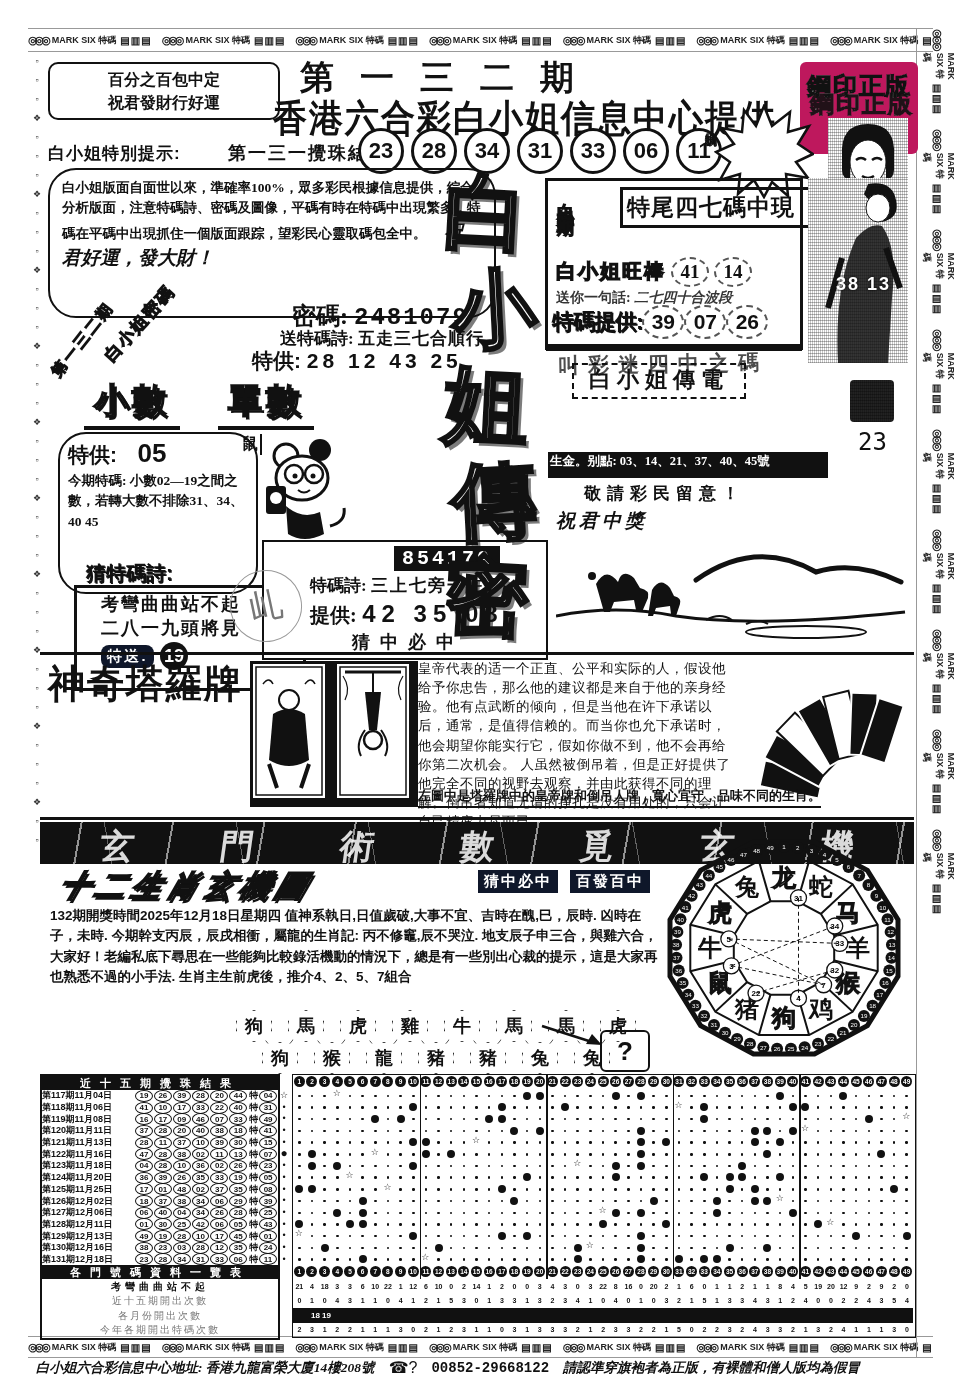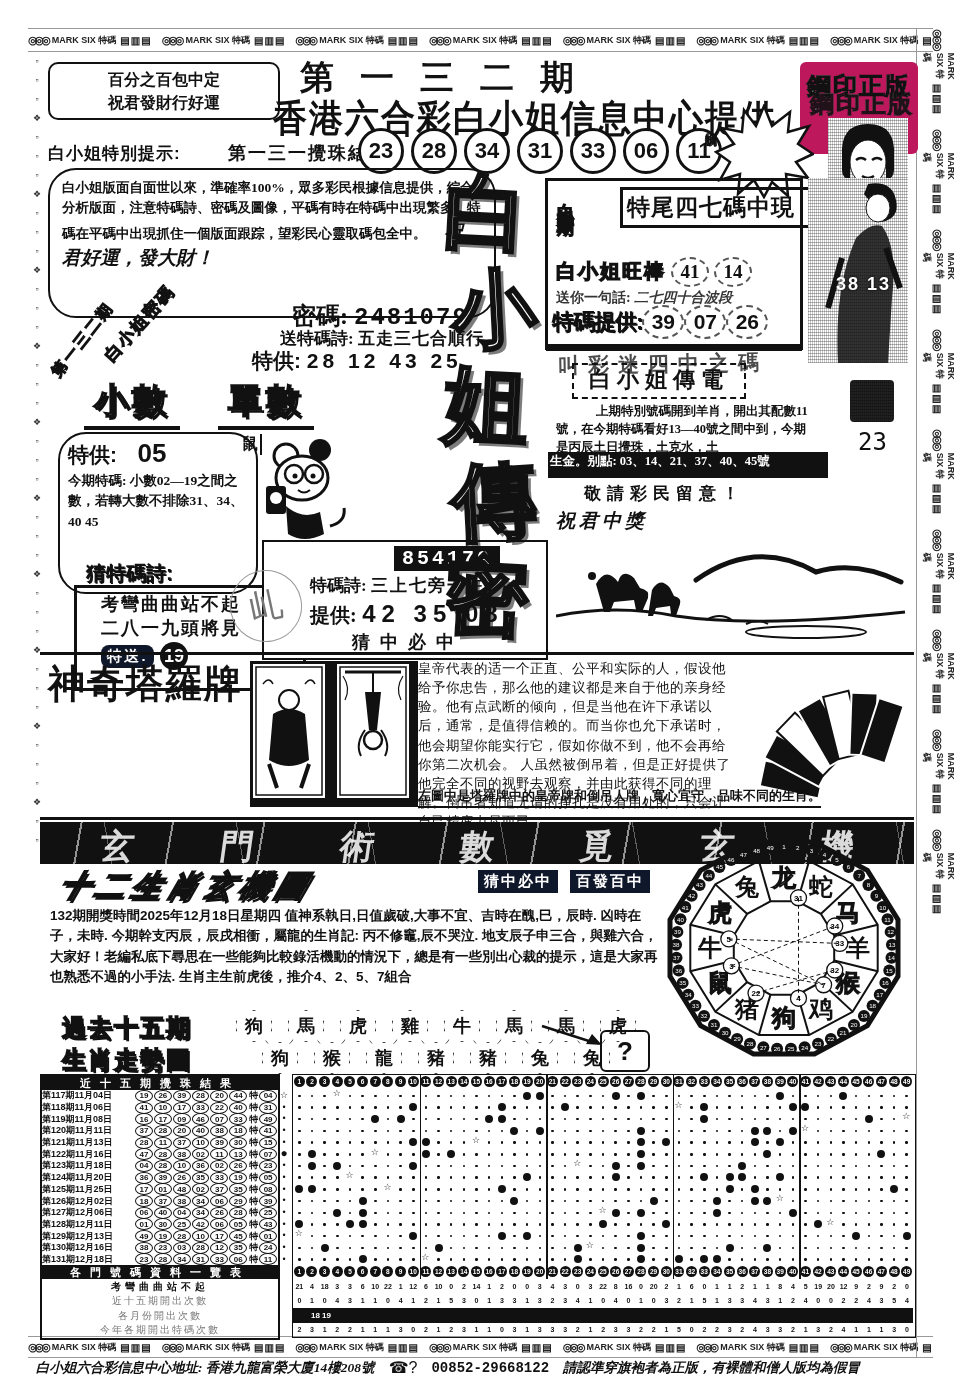--- a/index.html
+++ b/index.html
@@ -353,21 +353,20 @@
       <ellipse cx="70" cy="30" rx="12" ry="14" fill="#fff" stroke="#111"></ellipse>
       <path d="M30 185 Q26 110 48 60 Q62 44 74 48 Q90 70 84 120 L80 185 Z" fill="#111" opacity=".85"></path>
       <path d="M34 80 L20 130 M78 70 L92 110" stroke="#111" stroke-width="6"></path>
     </svg>
     <div class="abs b" style="left:28px;top:96px;color:#fff;font-size:18px;letter-spacing:2px;text-shadow:0 0 3px #000;">38 13</div>
   </div>
 
   <div class="abs dashbox" style="left:572px;top:363px;width:170px;height:32px;display:flex;align-items:flex-start;justify-content:center;">
     <span class="serif b" style="font-size:22px;letter-spacing:6px;">白小姐傳電</span>
   </div>
-  <div class="abs serif b para" style="left:556px;top:402px;width:260px;font-size:12.5px;line-height:1.45;text-indent:40px;">上期特別號碼開到羊肖，開出其配數11號，在今期特碼看好13—40號之間中到，今期是丙辰土日攪珠，土克水，土</div>
   <div class="abs inv serif b" style="left:548px;top:452px;width:276px;font-size:12.5px;padding:1px 2px;">生金。别點: 03、14、21、37、40、45號</div>
   <div class="abs inv" style="left:548px;top:470px;width:280px;height:8px;"></div>
   <div class="abs serif b" style="left:584px;top:482px;font-size:17px;letter-spacing:6px;">敬請彩民留意！</div>
   <div class="abs serif b" style="left:556px;top:508px;font-size:19px;font-style:italic;letter-spacing:4px;">祝君中獎</div>
 
   <div class="abs noise" style="left:850px;top:380px;width:44px;height:42px;background-color:#222;border-radius:4px;"></div>
   <div class="abs" style="left:858px;top:428px;font-size:24px;font-family:'DejaVu Sans Mono',monospace;">23</div>
 
   <svg class="abs" style="left:556px;top:520px;" width="350" height="130" viewBox="0 0 350 130">
     <path d="M140 60 Q200 18 260 52 Q300 40 345 62" fill="none" stroke="#111" stroke-width="5" stroke-linecap="round"></path>
@@ -657,24 +656,20 @@
       <circle cx="182.75323607405238" cy="98.02385038948363" r="8" fill="#fff" stroke="#111" stroke-width="1.3"></circle>
       <text x="182.75323607405238" y="101.02385038948363" text-anchor="middle" font-size="8" font-weight="bold">34</text>
       <line x1="146.49386652574117" y1="69.77185703296846" x2="146.49386652574117" y2="170.22814296703154" stroke="#111" stroke-width="1" stroke-dasharray="4 3"></line>
       <line x1="76.85076583131635" y1="110.97029476131962" x2="187.78690309313777" y2="115.46790137712178" stroke="#111" stroke-width="1" stroke-dasharray="4 3"></line>
       <line x1="79.37721323598913" y1="137.78504745293478" x2="171.59797974644667" y2="156.76955262170048" stroke="#111" stroke-width="1" stroke-dasharray="4 3"></line>
       <line x1="104.00000000000001" y1="165.03332099679082" x2="182.75323607405238" y2="141.97614961051636" stroke="#111" stroke-width="1" stroke-dasharray="4 3"></line>
       <line x1="76.85076583131635" y1="110.97029476131962" x2="171.59797974644667" y2="156.76955262170048" stroke="#111" stroke-width="1" stroke-dasharray="4 3"></line>
       <line x1="79.37721323598913" y1="137.78504745293478" x2="182.75323607405238" y2="98.02385038948363" stroke="#111" stroke-width="1" stroke-dasharray="4 3"></line>
     </svg>
 
-  <div class="abs" style="left:62px;top:1012px;">
-    <div class="outline b serif" style="font-size:24px;letter-spacing:2px;">過去十五期</div>
-    <div class="outline b serif" style="font-size:24px;letter-spacing:2px;">生肖走勢圖</div>
-  </div>
   <svg class="abs" id="zigzagLines" style="left:236px;top:1008px;" width="420" height="70" viewBox="0 0 420 70">
       <path d="M17 17 L43 49 L69 17 L95 49 L121 17 L147 49 L173 17 L199 49 L225 17 L251 49 L277 17 L303 49 L329 17 L355 49 L381 17 " fill="none" stroke="#555" stroke-width="1"></path>
     </svg>
   <div class="abs" id="chipRow" style="left:236px;top:1008px;width:420px;height:70px;">
       <div class="chip" style="left: 0px; top: 2px; font-weight: 900;">狗</div>
       <div class="chip" style="left: 26px; top: 34px;">狗</div>
       <div class="chip" style="left: 52px; top: 2px; font-weight: 900;">馬</div>
       <div class="chip" style="left: 78px; top: 34px;">猴</div>
       <div class="chip" style="left: 104px; top: 2px; font-weight: 900;">虎</div>
       <div class="chip" style="left: 130px; top: 34px;">龍</div>

